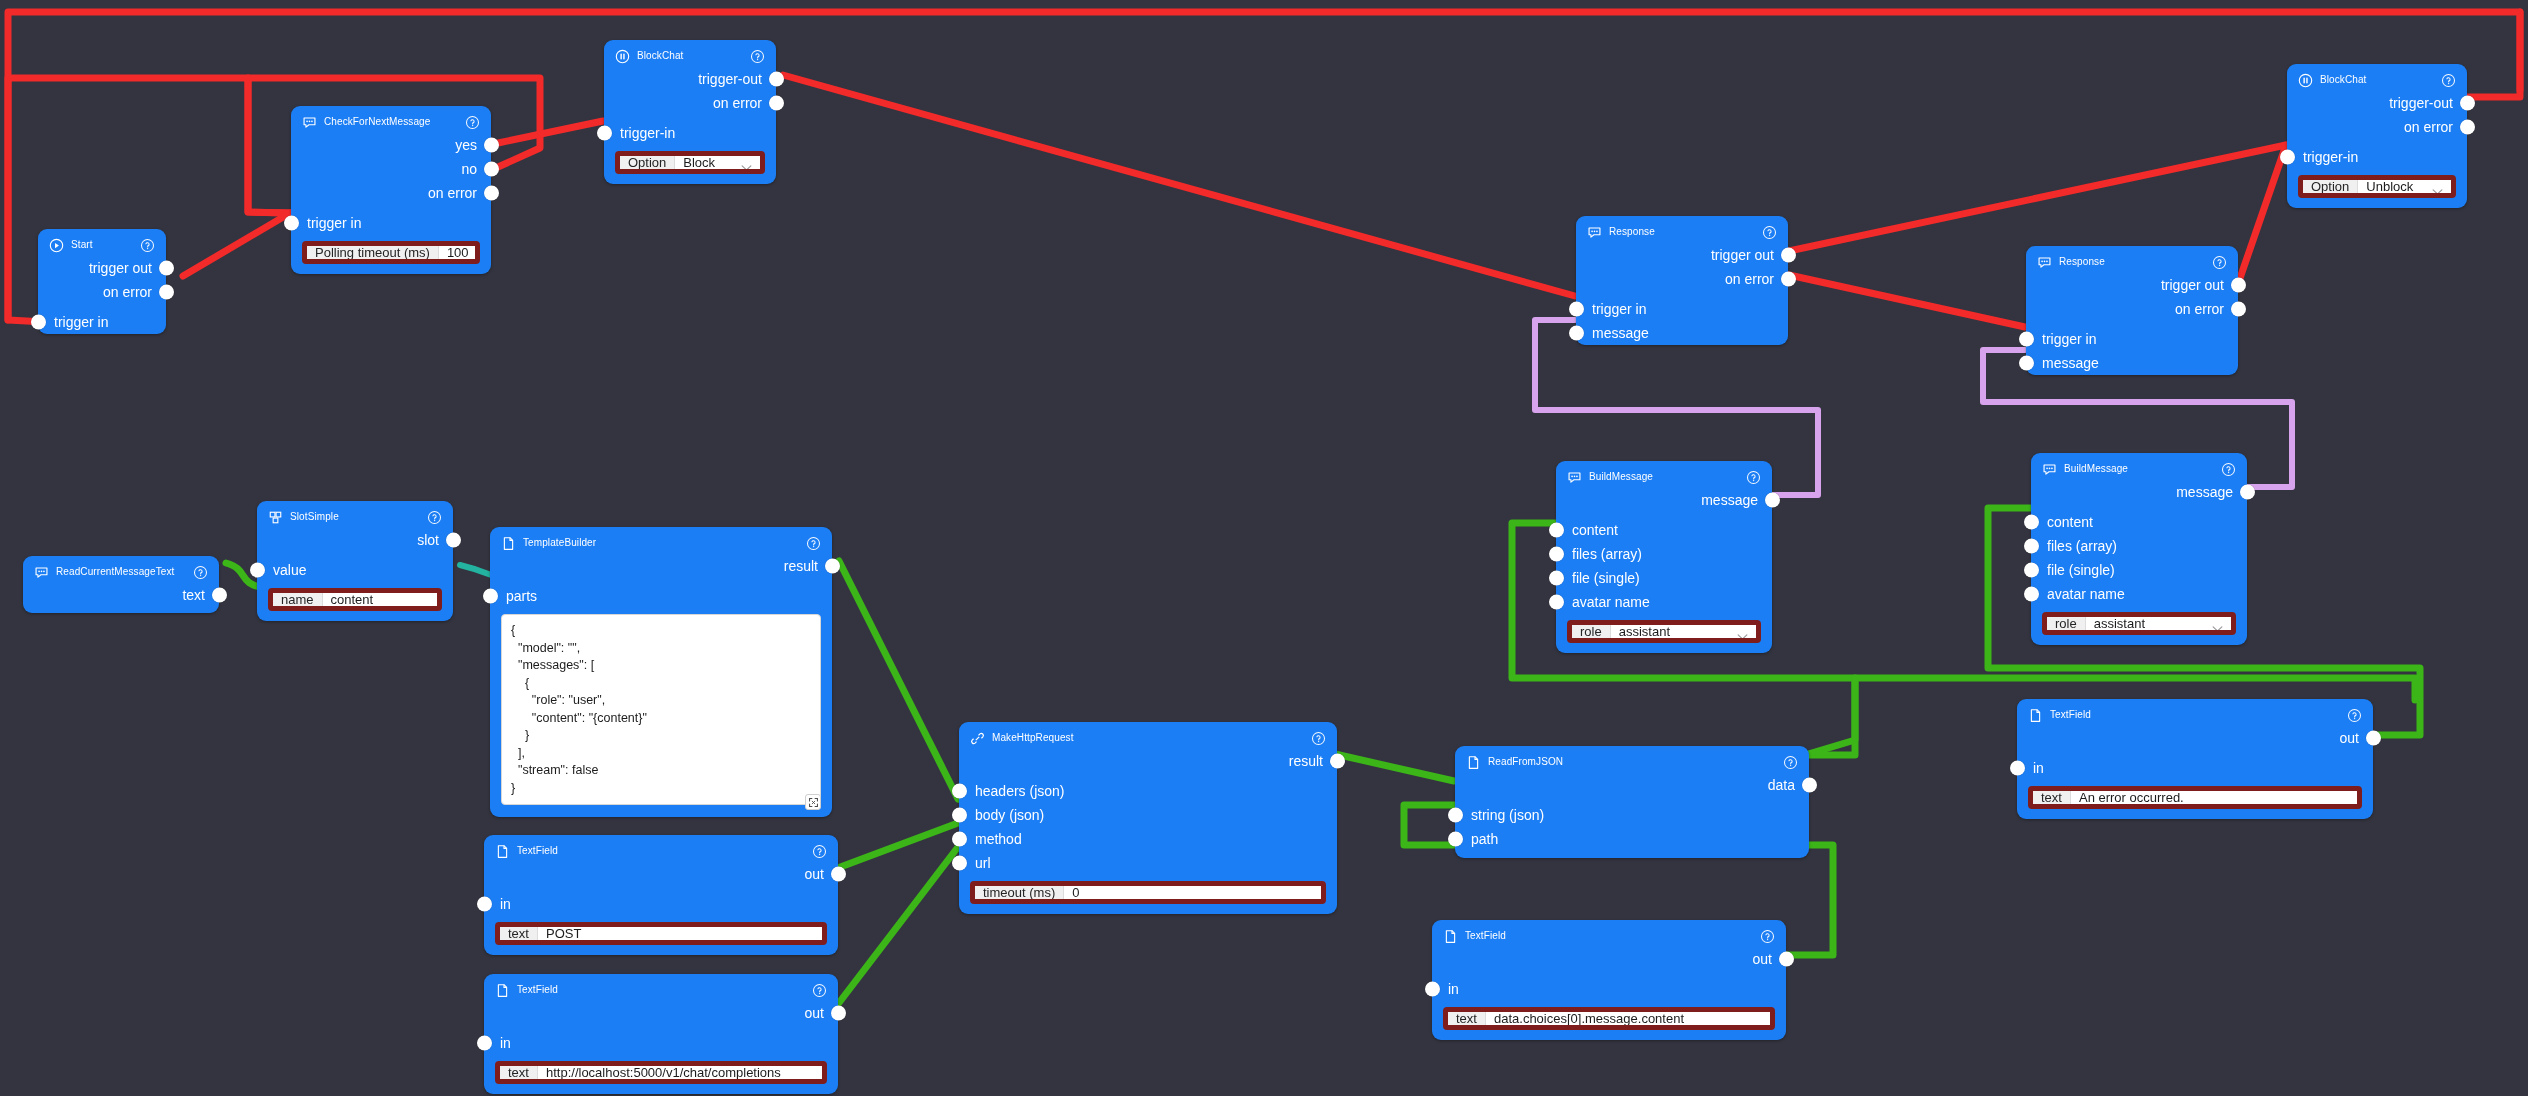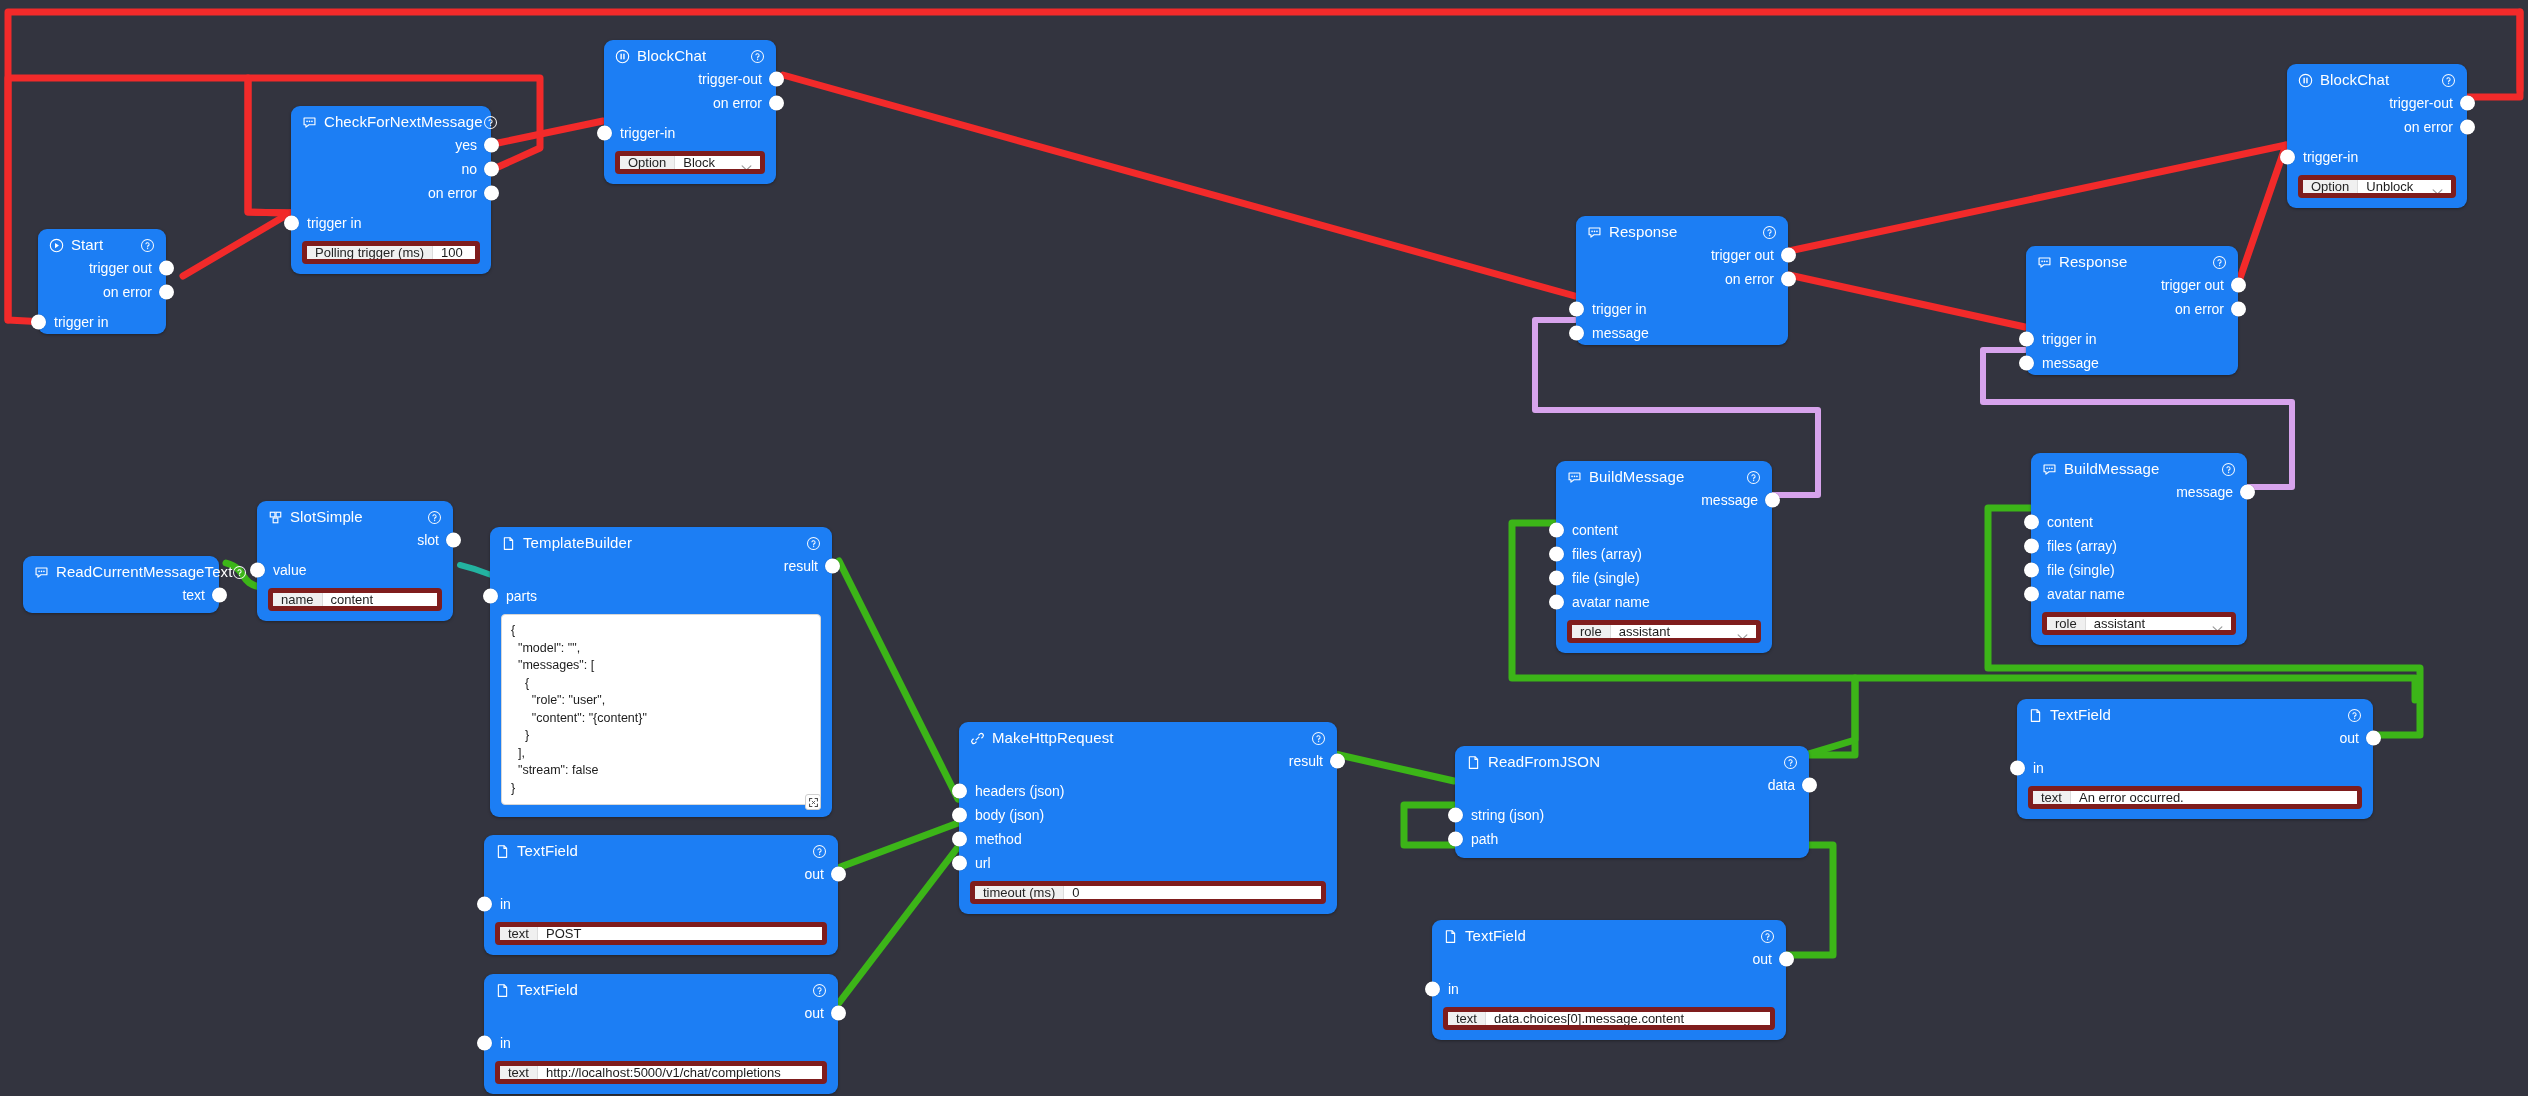--- a/index.html
+++ b/index.html
@@ -23,21 +23,21 @@
   .node {
     position: absolute;
     background: #1c7ef4;
     border-radius: 9px;
     color: #ffffff;
     box-shadow: 0 1px 3px rgba(0,0,0,0.35);
   }
   .node-header {
     display: flex; align-items: center;
     padding: 7px 11px 2px 11px;
-    font-size: 15px;
+    font-size: 10px;
     line-height: 18px;
     white-space: nowrap;
   }
   .node-title { margin-left: 7px; letter-spacing: 0.1px; }
   .hdr-icon {
     width: 15px; height: 15px;
     display: inline-flex; align-items: center; justify-content: center;
     flex: 0 0 auto;
   }
   .help-icon {
@@ -239,21 +239,21 @@
       <div class="port-row out">
         <span>on error</span>
         <span class="dot"></span>
       </div>
       <div class="spacer"></div>
       <div class="port-row in">
         <span class="dot"></span>
         <span>trigger in</span>
       </div>
       <div class="field">
-        <span class="lbl">Polling trigger (ms)</span>
+        <span class="lbl">Polling timeout (ms)</span>
         <span class="val">100</span>
       </div>
     </div>
     <div class="node" style="left: 604px; top: 40px; width: 172px; min-height: 136px;">
       <div class="node-header">
         <span class="hdr-icon">
           <svg viewBox="0 0 16 16" width="15" height="15">
             <circle cx="8" cy="8" r="6.6" fill="none" stroke="#fff" stroke-width="1.2"></circle>
             <rect x="5.8" y="5" width="1.5" height="6" fill="#fff"></rect>
             <rect x="8.8" y="5" width="1.5" height="6" fill="#fff"></rect>

